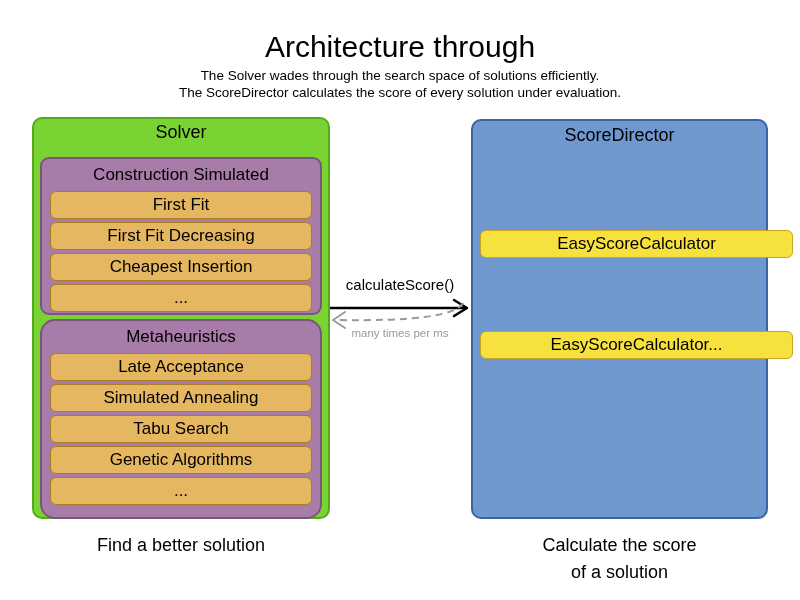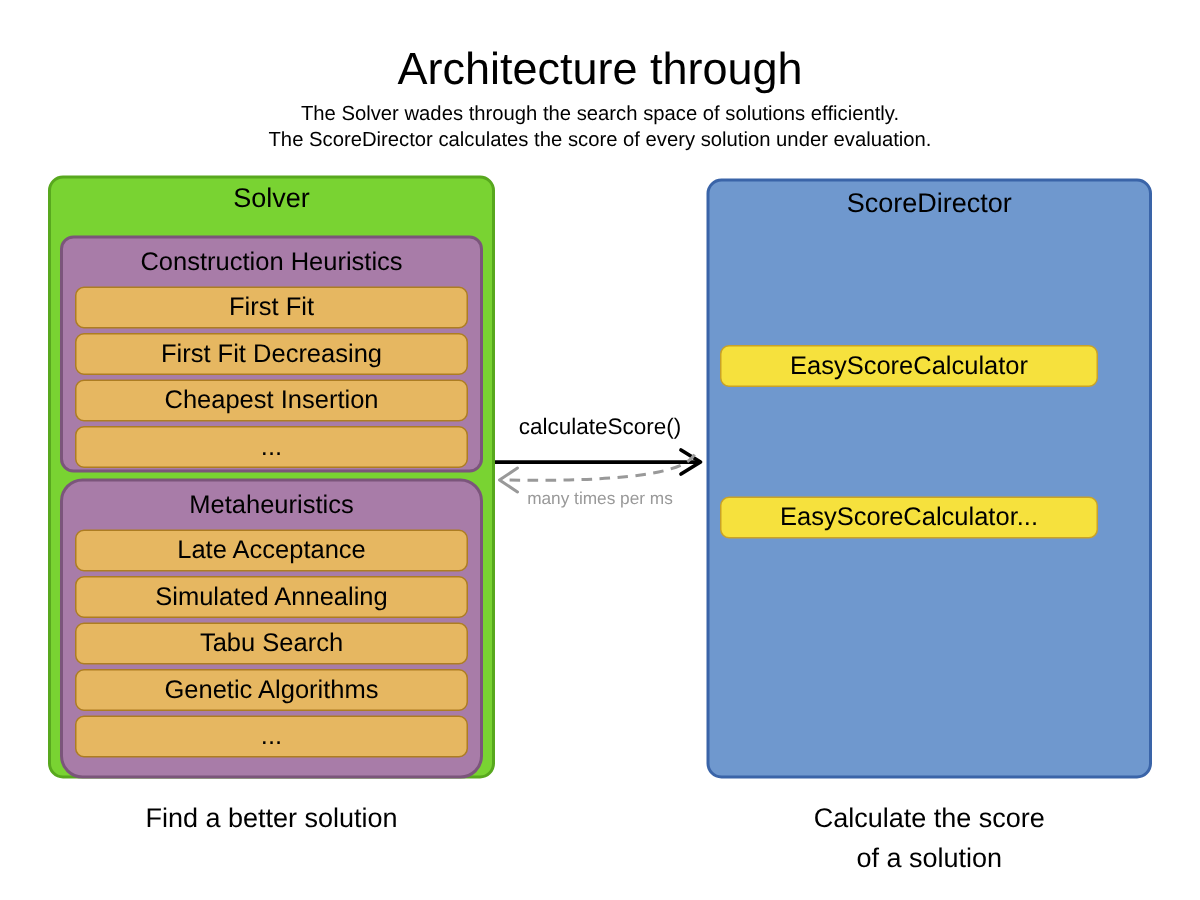--- a/index.html
+++ b/index.html
@@ -72,21 +72,21 @@
   }
 
   
   .scoredirector-box {
     left: 471px; top: 119px; width: 297px; height: 400px;
     background: #6f98ce;
     border: 2px solid #3a64a8;
     border-radius: 10px;
   }
   .calc-item {
-    left: 480px; width: 252px;
+    left: 480px; width: 313px;
     background: #f6e13d;
     border: 1.5px solid #c9a227;
     border-radius: 6px;
     text-align: center;
     font-size: 17px;
     box-sizing: border-box;
   }
   .calc-easy { top: 230px; height: 28px; line-height: 25px; }
   .calc-cs   { top: 261px; height: 67px; }
   .calc-cs-header { height: 27px; line-height: 26px; text-align: center; font-size: 17px; }
@@ -131,21 +131,21 @@
 <div class="canvas">
 
   <div class="abs title">Architecture through</div>
   <div class="abs subtitle subtitle1">The Solver wades through the search space of solutions efficiently.</div>
   <div class="abs subtitle subtitle2">The ScoreDirector calculates the score of every solution under evaluation.</div>
 
   <div class="abs solver-box"></div>
   <div class="abs box-header solver-header">Solver</div>
 
   <div class="abs group-box group-ch">
-    <div class="group-header">Construction Heuristics</div>
+    <div class="group-header">Construction Simulated</div>
     <div class="algo-item">First Fit</div>
     <div class="algo-item">First Fit Decreasing</div>
     <div class="algo-item">Cheapest Insertion</div>
     <div class="algo-item">...</div>
   </div>
 
   <div class="abs group-box group-mh">
     <div class="group-header">Metaheuristics</div>
     <div class="algo-item">Late Acceptance</div>
     <div class="algo-item">Simulated Annealing</div>

